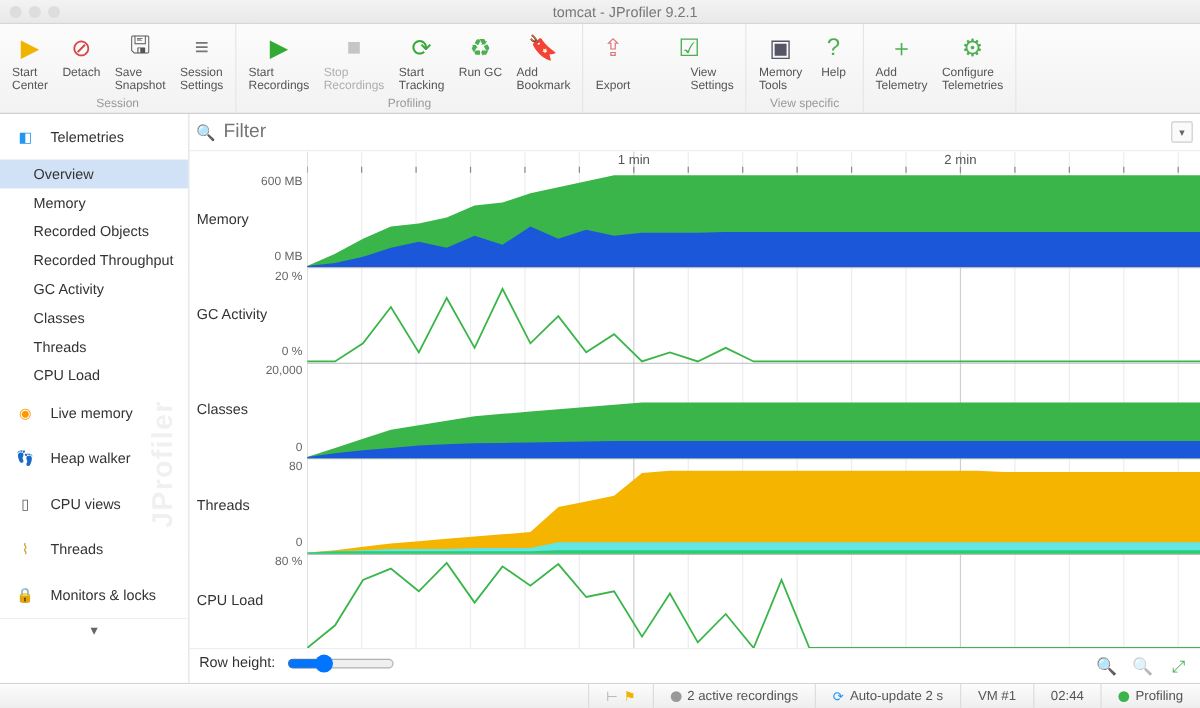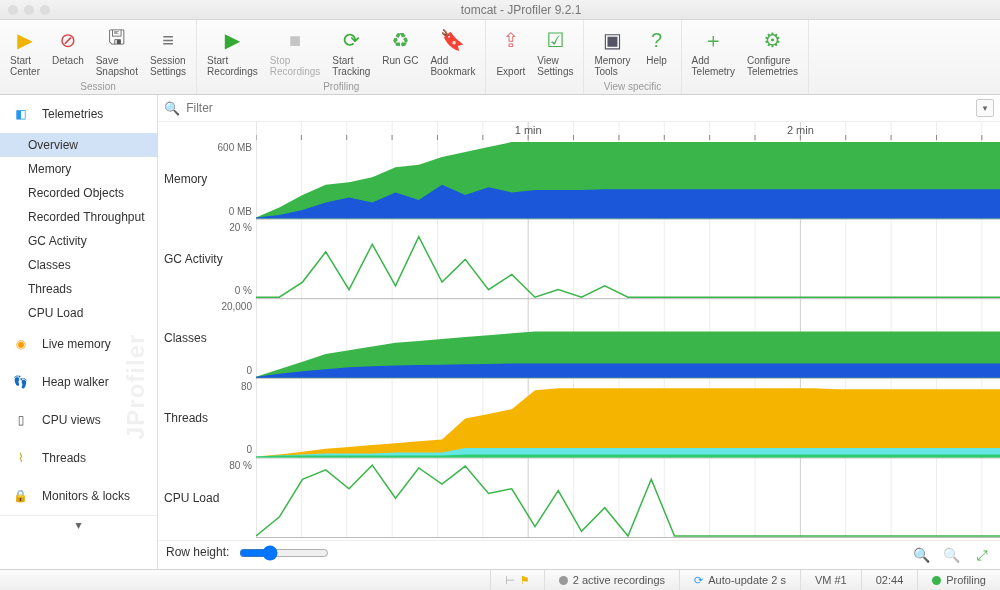--- a/index.html
+++ b/index.html
@@ -26,21 +26,21 @@
   .sidebar { width: 158px; background: #fff; border-right: 1px solid #ddd; display: flex; flex-direction: column; overflow: hidden; }
   .sidebar .cat { display: flex; align-items: center; padding: 8px 10px; gap: 10px; cursor: pointer; font-size: 12px; color: #333; }
   .sidebar .cat-icon { width: 22px; height: 22px; display: flex; align-items: center; justify-content: center; }
   .sidebar .subitem { padding: 5px 10px 5px 28px; font-size: 12px; color: #333; cursor: pointer; }
   .sidebar .subitem.selected { background: #d2e2f6; }
   .sidebar-drop { text-align: center; padding: 2px; border-top: 1px solid #eee; color: #666; cursor: pointer; }
 
   .content { flex: 1; background: #fff; display: flex; flex-direction: column; overflow: hidden; }
   .filter-row { display: flex; align-items: center; padding: 4px 6px; border-bottom: 1px solid #eee; gap: 4px; }
   .filter-icon { color: #aaa; font-size: 13px; }
-  .filter-input { flex: 1; border: none; outline: none; font-size: 12px; color: #3b82f6; padding: 2px; background: transparent; }
+  .filter-input { flex: 1; border: none; outline: none; font-size: 16px; color: #3b82f6; padding: 2px; background: transparent; }
   .filter-dd { width: 18px; height: 18px; border: 1px solid #ccc; border-radius: 2px; display: flex; align-items: center; justify-content: center; color: #666; font-size: 9px; cursor: pointer; background: #fafafa; }
 
   .charts { flex: 1; display: flex; overflow: hidden; border-bottom: 1px solid #eee; }
   .chart-labels { width: 98px; display: flex; flex-direction: column; }
   .chart-label-row { position: relative; border-bottom: 1px solid #fff; }
   .chart-label-row .lbl { position: absolute; left: 6px; top: 50%; transform: translateY(-50%); font-size: 12px; color: #333; }
   .chart-label-row .ymax { position: absolute; right: 4px; top: 2px; font-size: 10px; color: #666; }
   .chart-label-row .ymin { position: absolute; right: 4px; bottom: 2px; font-size: 10px; color: #666; }
   .chart-area { flex: 1; position: relative; }
   .chart-svg { position: absolute; inset: 0; }
@@ -128,21 +128,21 @@
       <div class="tool-group-label">Profiling</div>
     </div>
     <div class="tool-group">
       <div class="tool-group-items">
         <div class="tool-btn">
           <div class="tool-icon" style="color: rgb(221, 119, 119);">⇪</div>
           <div class="tool-label" style="white-space: pre; margin-top: 12px;">Export</div>
         </div>
         <div class="tool-btn">
           <div class="tool-icon" style="color: rgb(76, 175, 80);">☑</div>
-          <div class="tool-label" style="white-space: pre;">View
+          <div class="tool-label" style="white-space: pre; margin-left: 38px;">View
 Settings</div>
         </div>
       </div>
       <div class="tool-group-label">&nbsp;</div>
     </div>
     <div class="tool-group">
       <div class="tool-group-items">
         <div class="tool-btn">
           <div class="tool-icon" style="color: rgb(85, 85, 102);">▣</div>
           <div class="tool-label" style="white-space: pre;">Memory

